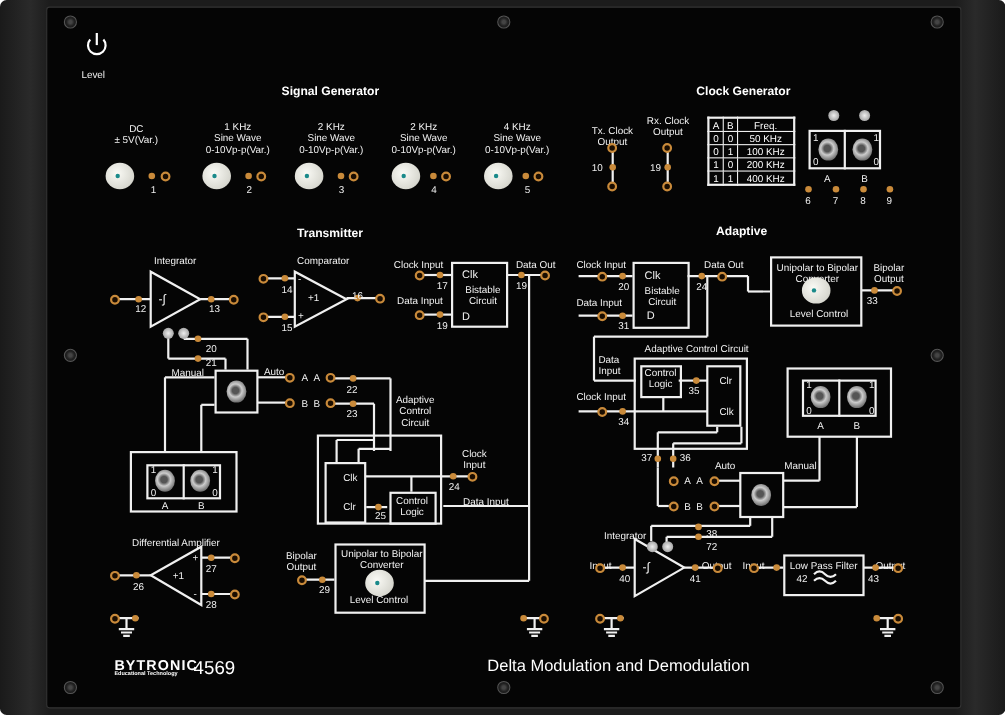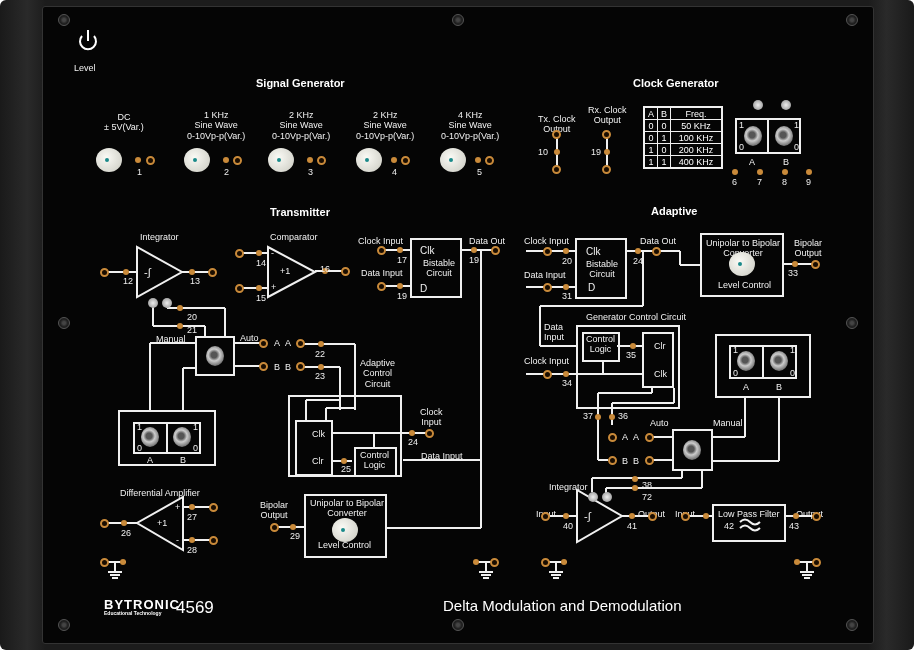--- a/index.html
+++ b/index.html
@@ -443,21 +443,21 @@
 <div class="knob" style="left:729px;top:252px"></div>
 <div class="lbl" style="left:718px;top:280px">Level Control</div>
 <div class="lbl" style="left:794px;top:238px">
     <div>Bipolar</div>
     <div>Output</div>
   </div>
 <div class="pin" style="left:792px;top:261px"></div>
 <div class="sock" style="left:811px;top:260px"></div>
 <div class="num" style="left:788px;top:268px">33</div>
 
-<div class="lbl" style="left:586px;top:312px">Generator Control Circuit</div>
+<div class="lbl" style="left:586px;top:312px">Adaptive Control Circuit</div>
 <div class="lbl" style="left:544px;top:322px;text-align:left">
     <div>Data</div>
     <div>Input</div>
   </div>
 <div class="box" style="left:576px;top:325px;width:104px;height:84px"></div>
 <div class="box" style="left:582px;top:332px;width:38px;height:30px"></div>
 <div class="lbl" style="left:586px;top:334px">
     <div>Control</div>
     <div>Logic</div>
   </div>

